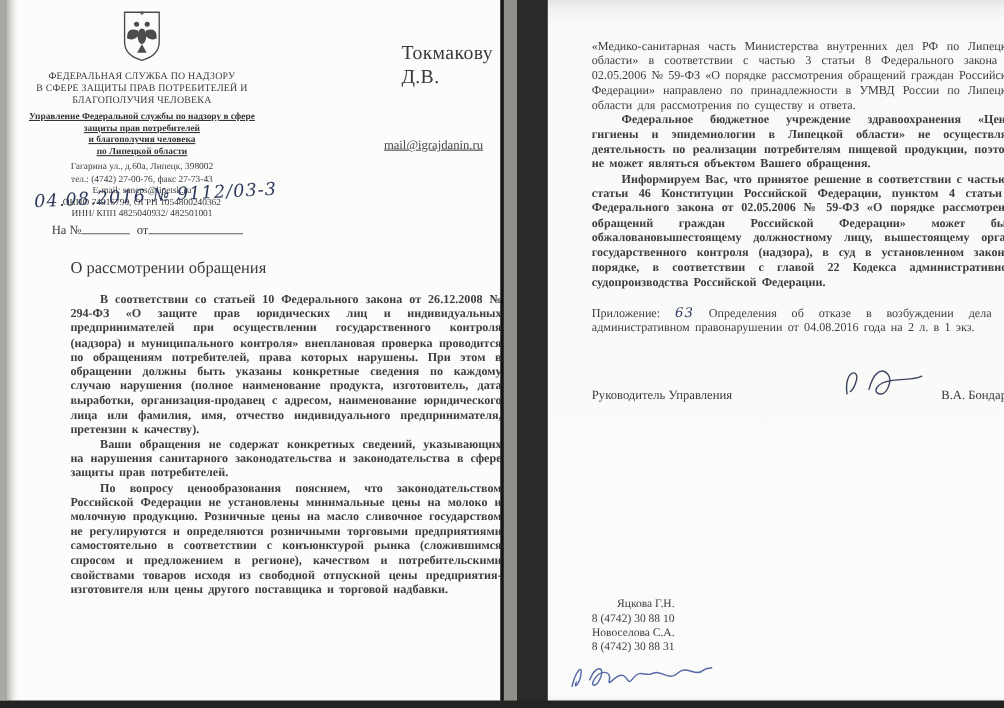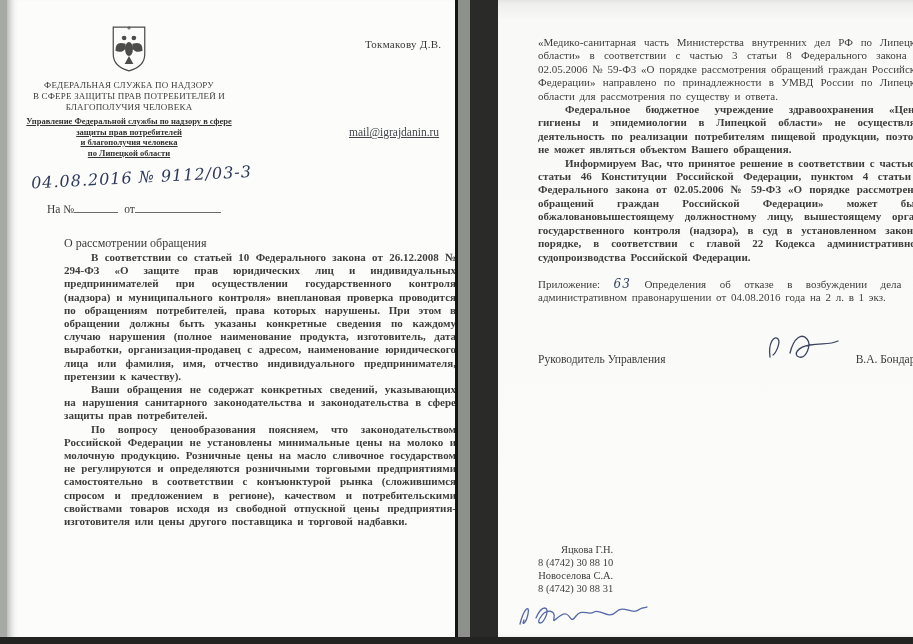--- a/index.html
+++ b/index.html
@@ -33,33 +33,33 @@
     background: #8d908b;
     border-left: 3px solid #141414;
   }
   .bottom-strip {
     position: absolute; left: 0; top: 637px; width: 913px; height: 7px;
     background: #232321;
   }
 
   
   .letterhead {
-    position: absolute; left: 16px; top: 24px; width: 212px;
+    position: absolute; left: 16px; top: 8px; width: 212px;
     text-align: center;
   }
   .emblem { display: block; margin: 0 auto 6px auto; }
   .org-line   { font-size: 9px;  line-height: 11px; letter-spacing: .2px; color: #3c3c3c; }
   .dept-line  { font-size: 8.5px; line-height: 10.5px; font-weight: bold; color: #343434; text-decoration: underline; }
   .contact-line { font-size: 8.5px; line-height: 10.5px; color: #3c3c3c; }
   .dept-block { margin-top: 3px; }
   .contact-block { margin-top: 4px; }
 
   .recipient {
     position: absolute; left: 358px; top: 38px;
-    font-size: 11px; color: #3a3a3a; letter-spacing: .3px;
+    font-size: 18px; color: #3a3a3a; letter-spacing: .3px;
   }
   .email {
     position: absolute; left: 342px; top: 126px;
     font-size: 11.5px; text-decoration: underline; color: #44464c;
   }
   .handwritten-ref {
     position: absolute; left: 24px; top: 168px; width: 210px;
     font-family: "DejaVu Serif", serif; font-style: italic;
     font-size: 16px; color: #2e3a5c; letter-spacing: 1px;
     transform: rotate(-3deg);
@@ -72,21 +72,21 @@
   .blank {
     display: inline-block; border-bottom: 1px solid #6a6a6a;
     height: 11px; vertical-align: baseline;
   }
   .blank-1 { width: 44px; margin-right: 6px; }
   .blank-2 { width: 86px; }
 
   .left-body {
     position: absolute; left: 57px; top: 236px; width: 392px;
   }
-  .subject { font-size: 12px; color: #3a3a3a; }
+  .subject { font-size: 15px; margin-bottom: 13px; color: #3a3a3a; }
   .para {
     font-size: 11px; line-height: 13.2px;
     text-align: justify; word-spacing: 2px;
     color: #3e3e3e;
   }
   .para.indent { text-indent: 27px; font-weight: bold; }
 
   
   .right-body {
     position: absolute; left: 40px; top: 36px; width: 388px;
@@ -138,20 +138,27 @@
         <div class="org-line">ФЕДЕРАЛЬНАЯ СЛУЖБА ПО НАДЗОРУ</div>
         <div class="org-line">В СФЕРЕ ЗАЩИТЫ ПРАВ ПОТРЕБИТЕЛЕЙ И</div>
         <div class="org-line">БЛАГОПОЛУЧИЯ ЧЕЛОВЕКА</div>
       </div>
       <div class="dept-block">
         <div class="dept-line">Управление Федеральной службы по надзору в сфере</div>
         <div class="dept-line">защиты прав потребителей</div>
         <div class="dept-line">и благополучия человека</div>
         <div class="dept-line">по Липецкой области</div>
       </div>
+      <div class="contact-block">
+        <div class="contact-line">Гагарина ул., д.60а, Липецк, 398002</div>
+        <div class="contact-line">тел.: (4742) 27-00-76, факс 27-73-43</div>
+        <div class="contact-line">E-mail:  saneps@lipetsk.ru</div>
+        <div class="contact-line">ОКПО 74016790, ОГРН 1054800240362</div>
+        <div class="contact-line">ИНН/ КПП 4825040932/ 482501001</div>
+      </div>
     </div>
 
     <div class="recipient">Токмакову Д.В.</div>
     <div class="email">mail@igrajdanin.ru</div>
 
     <div class="handwritten-ref">04.08.2016  №  9112/03-3</div>
 
     <div class="ref-line">
       <span>На №</span><span class="blank blank-1"></span><span>от</span><span class="blank blank-2"></span>
     </div>

